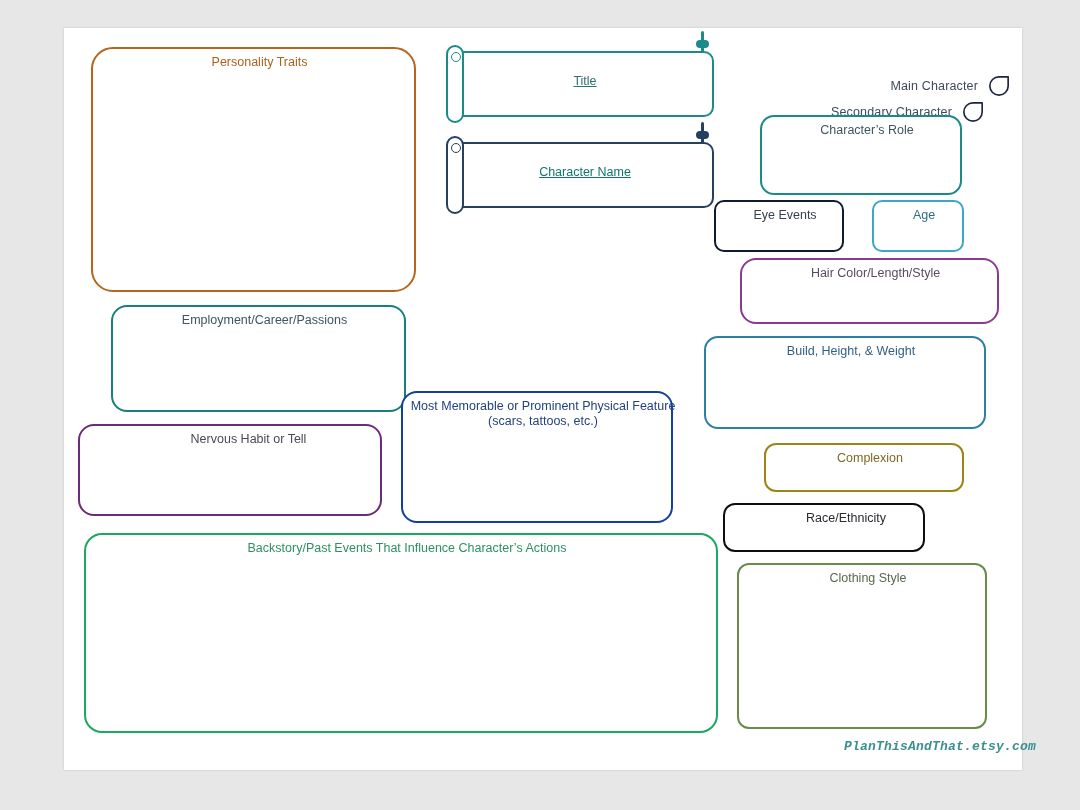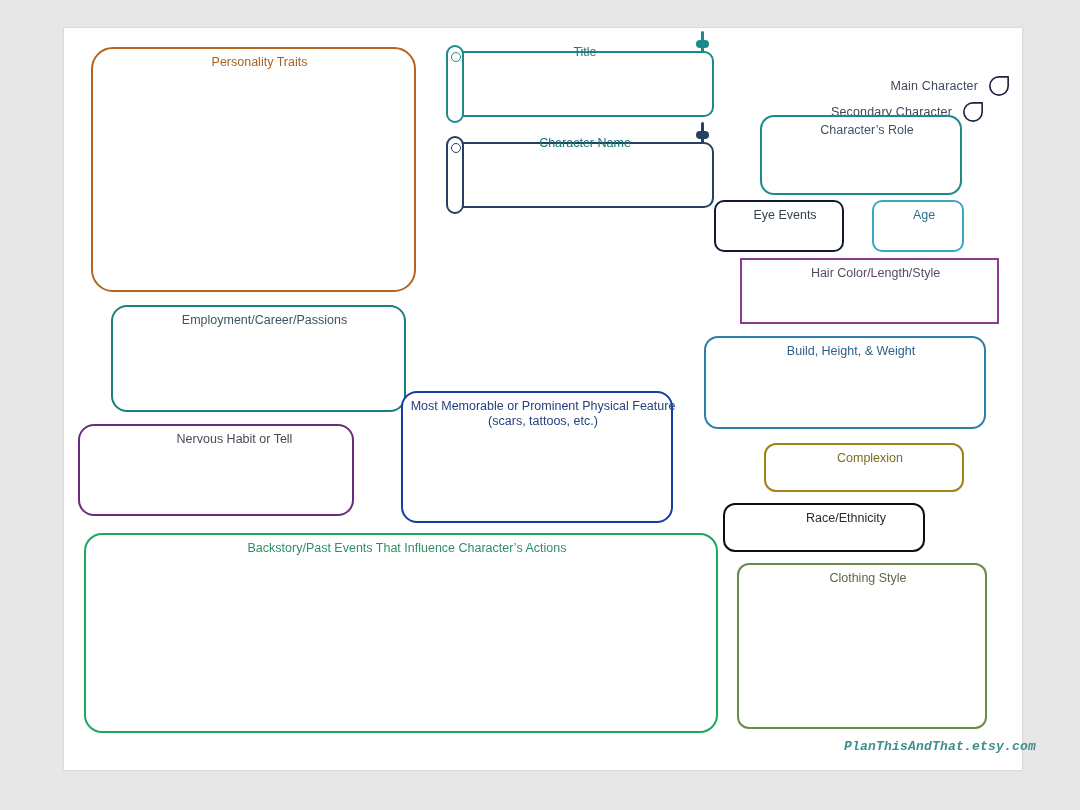--- a/index.html
+++ b/index.html
@@ -109,24 +109,25 @@
     top: 9px;
     width: 13px;
     height: 8px;
     border-radius: 4px;
     background: inherit;
   }
   .scroll-box .scroll-label {
     position: absolute;
     left: 14px;
     right: 0;
-    top: 0;
+    top: 29px;
     text-align: center;
     pointer-events: none;
     user-select: none;
+    text-decoration: underline;
   }
 
   
   .legend-row {
     position: absolute;
     display: flex;
     align-items: center;
     justify-content: flex-end;
     gap: 10px;
   }
@@ -208,21 +209,21 @@
                 border-width:2.6px; border-color:#101b33; border-radius:10px;">
       <span class="field-label" style="font-size:12.5px; color:#36414f;">Eye Events</span>
     </div>
 
     <div class="field-box" style="left:808px; top:172px; width:92px; height:52px;
                 border-width:2.2px; border-color:#3aa8c4; border-radius:10px;">
       <span class="field-label" style="font-size:12.5px; color:#2f6f86;">Age</span>
     </div>
 
     <div class="field-box" style="left:676px; top:230px; width:259px; height:66px;
-                border-width:2.6px; border-color:#8a3b8f; border-radius:0;">
+                border-width:2.6px; border-color:#8a3b8f; border-radius:16px;">
       <span class="field-label" style="font-size:12.5px; color:#5a4a63;">Hair Color/Length/Style</span>
     </div>
 
     <div class="field-box" style="left:640px; top:308px; width:282px; height:93px;
                 border-width:2.2px; border-color:#2e7fa8; border-radius:14px;">
       <span class="field-label" style="font-size:12.5px; color:#2f5f86;">Build, Height, &amp; Weight</span>
     </div>
 
     <div class="field-box" style="left:700px; top:415px; width:200px; height:49px;
                 border-width:2.4px; border-color:#9e8415; border-radius:12px;">
@@ -237,21 +238,21 @@
     <div class="field-box" style="left:673px; top:535px; width:250px; height:166px;
                 border-width:2.4px; border-color:#6a8c4a; border-radius:12px;">
       <span class="field-label" style="font-size:12.5px; color:#5a6a4a;">Clothing Style</span>
     </div>
 
     <div class="field-box" style="left:47px; top:277px; width:295px; height:107px;
                 border-width:2.4px; border-color:#17807d; border-radius:16px;">
       <span class="field-label" style="font-size:12.5px; color:#3f5560;">Employment/Career/Passions</span>
     </div>
 
-    <div class="field-box" style="left:14px; top:396px; width:276px; height:92px;
+    <div class="field-box" style="left:14px; top:396px; width:304px; height:92px;
                 border-width:2.4px; border-color:#6a2d7a; border-radius:16px;padding-left:25px;">
       <span class="field-label" style="font-size:12.5px; color:#4a4a58;">Nervous Habit or Tell</span>
     </div>
 
 
     <div class="field-box" style="left:20px; top:505px; width:634px; height:200px;
                 border-width:2.4px; border-color:#1aa95e; border-radius:18px;">
       <span class="field-label" style="font-size:12.5px; color:#2e8f63;">Backstory/Past Events That Influence Character’s Actions</span>
     </div>
 

